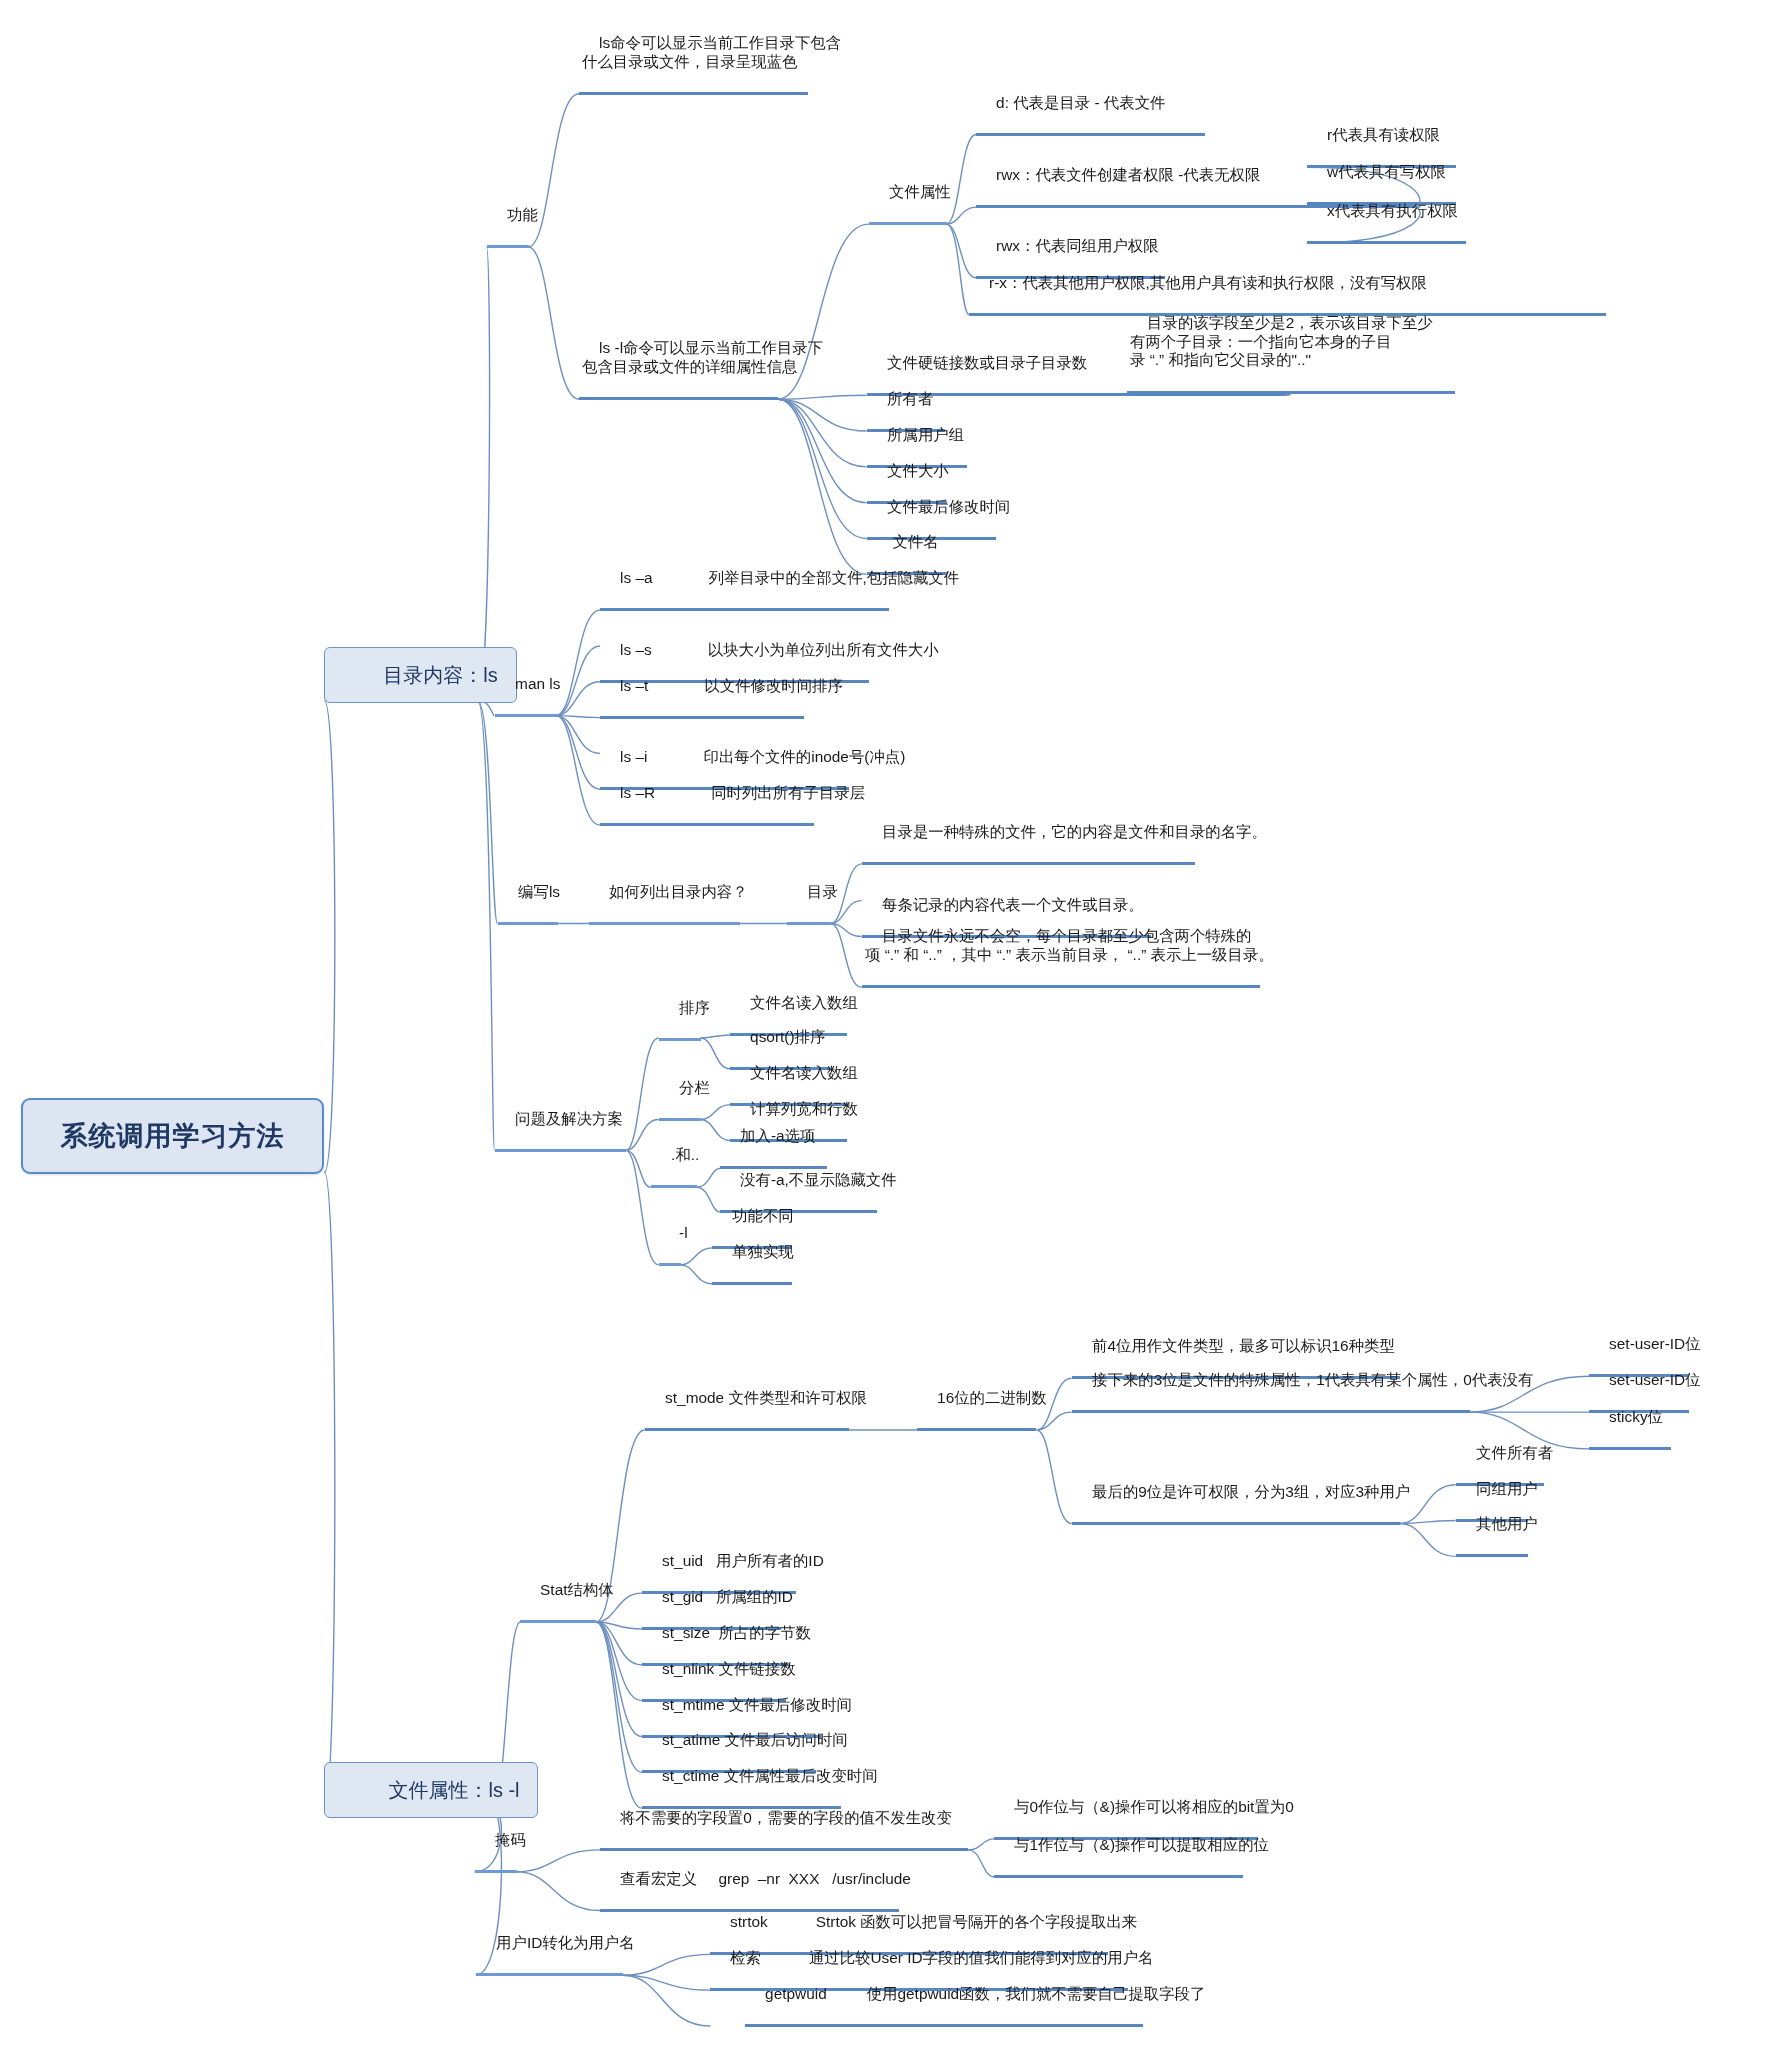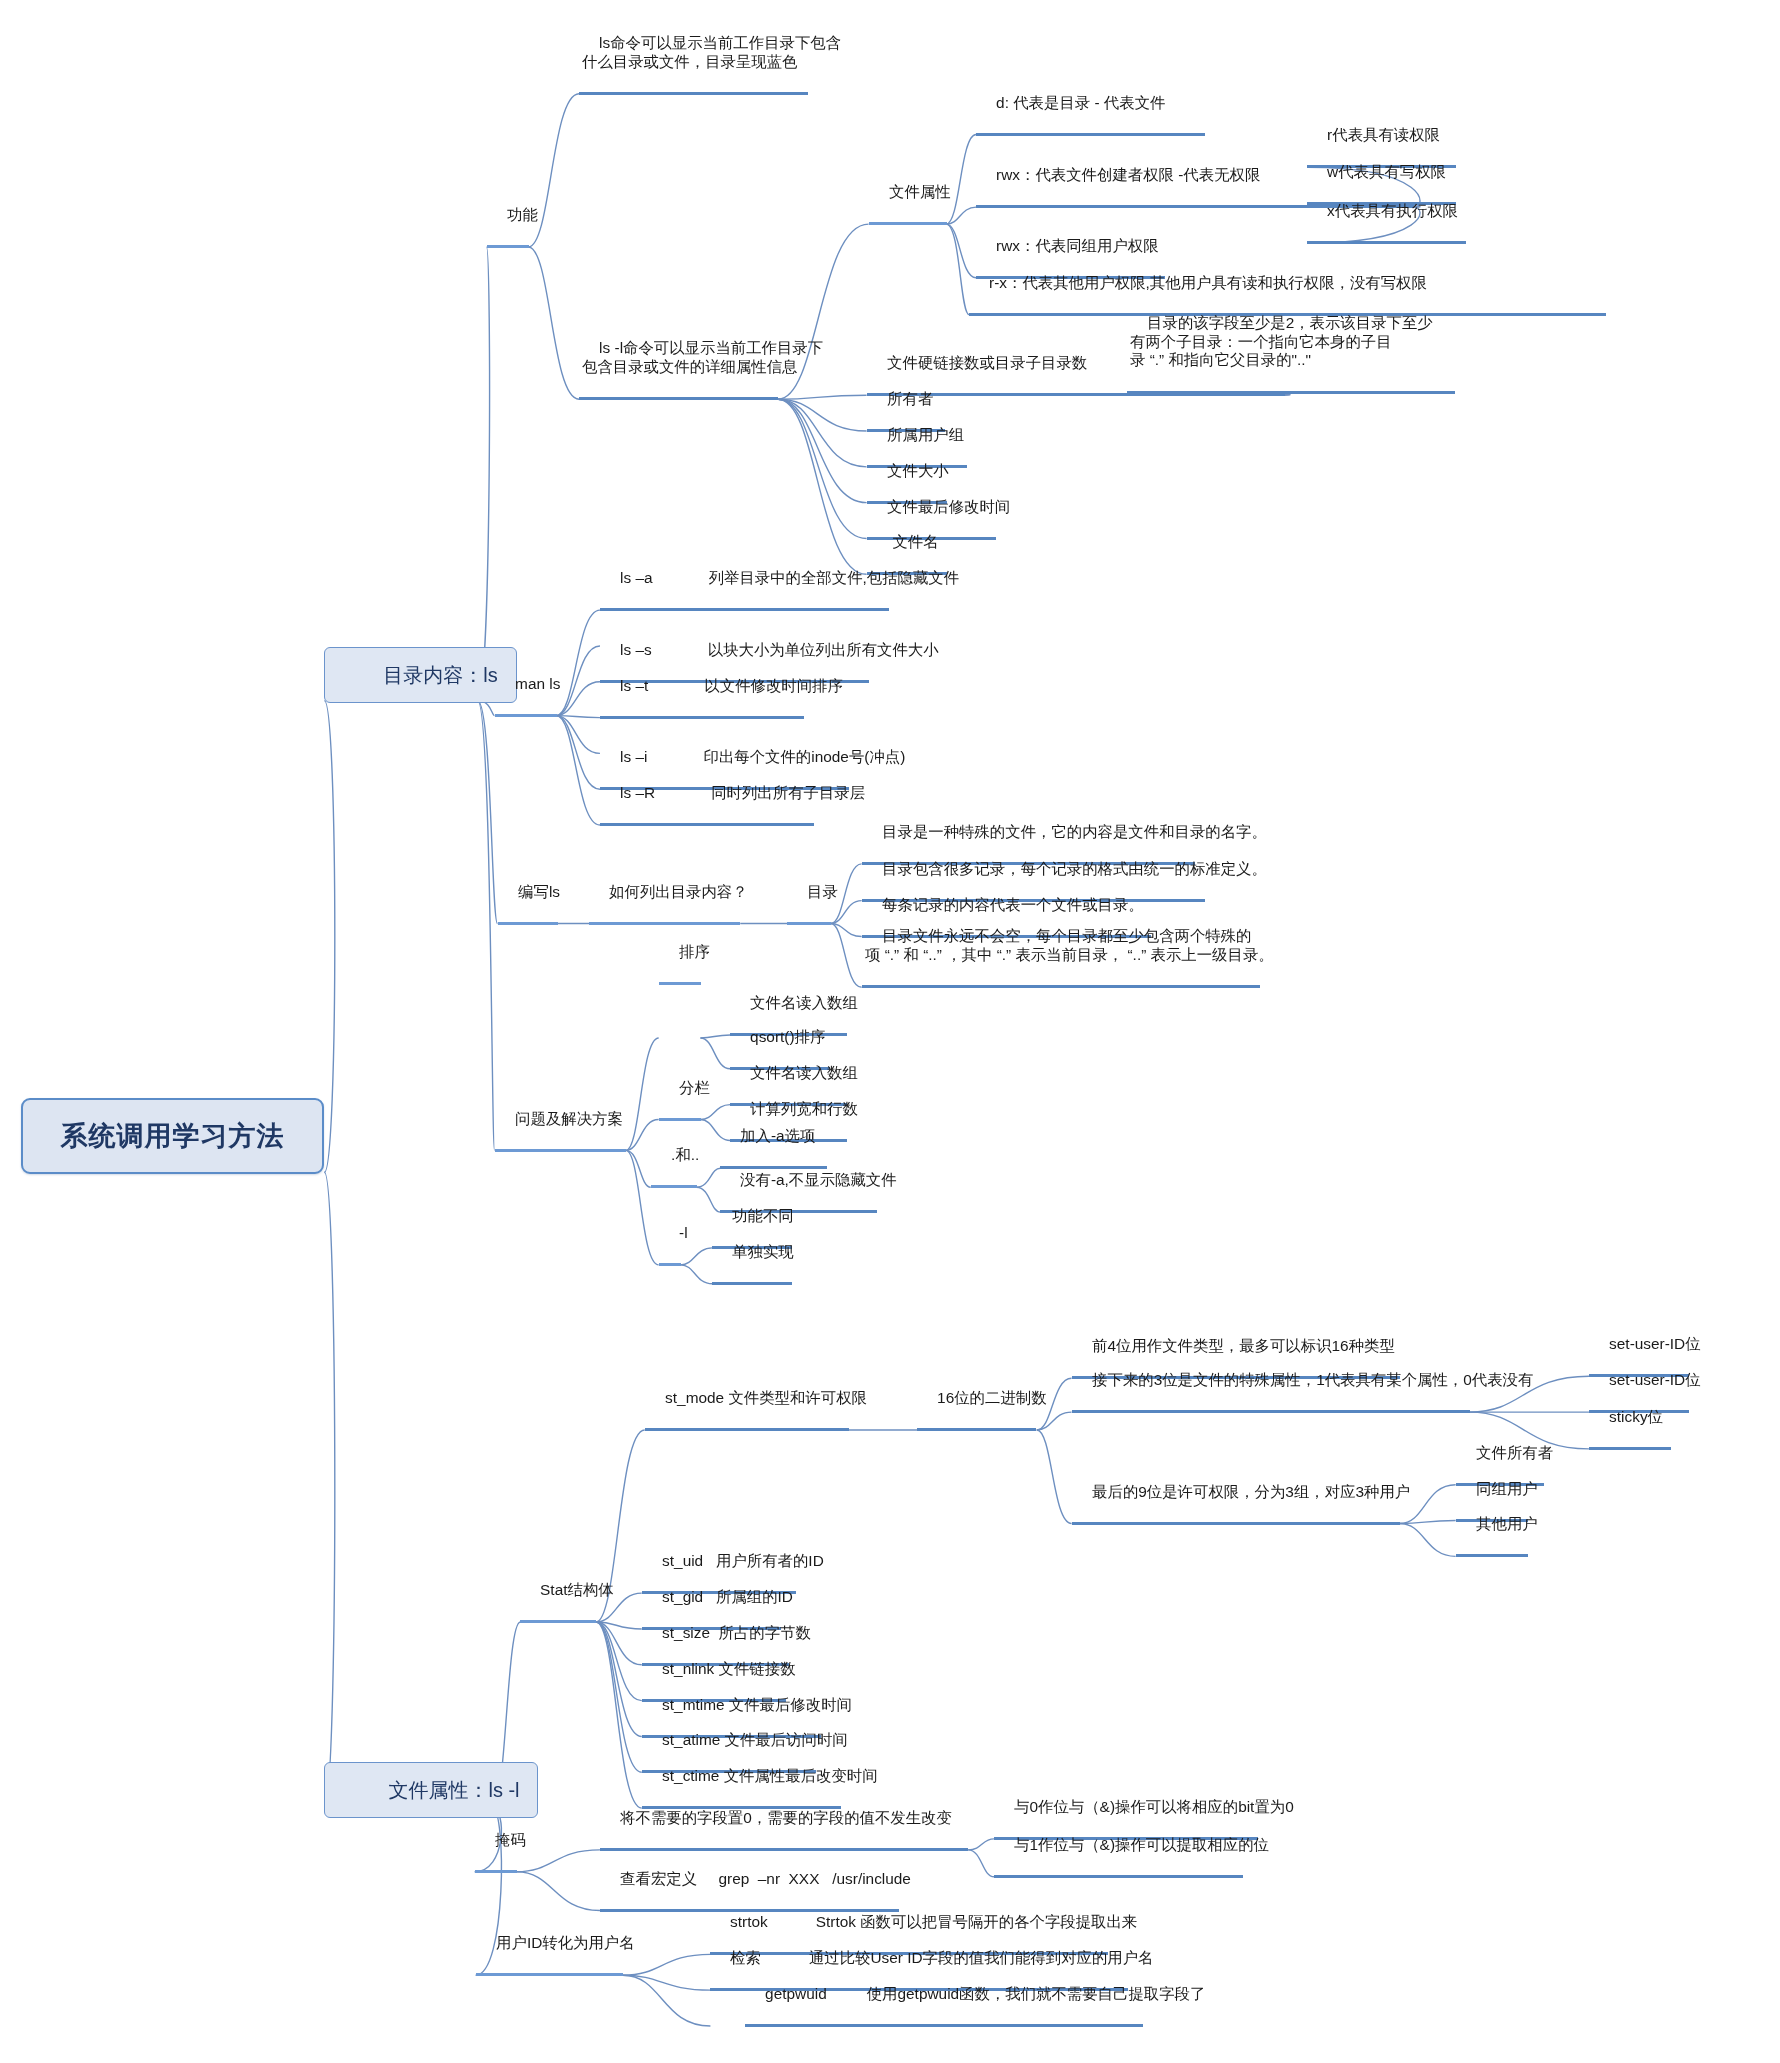--- a/index.html
+++ b/index.html
@@ -256,36 +256,33 @@
   <div class="node nd" style="left: 589px; top: 864px; width: 151px; border-bottom: 3px solid rgb(109, 154, 212);">
     <span>如何列出目录内容？</span>
   </div>
   <div class="node nd" style="left: 787px; top: 864px; width: 44px; border-bottom: 3px solid rgb(109, 154, 212);">
     <span>目录</span>
   </div>
 
   <div class="node nd" style="left: 862px; top: 804px; width: 333px; border-bottom: 3px solid rgb(87, 134, 192);">
     <span>目录是一种特殊的文件，它的内容是文件和目录的名字。</span>
   </div>
-  <div class="node nd" style="left: 862px; top: 841px; width: 343px; border-bottom: 3px solid rgb(87, 134, 192);">
-    <span>目录包含很多记录，每个记录的格式由统一的标准定义。</span>
-  </div>
   <div class="node nd" style="left: 862px; top: 877px; width: 289px; border-bottom: 3px solid rgb(87, 134, 192);">
     <span>每条记录的内容代表一个文件或目录。</span>
   </div>
   <div class="node nd" style="left: 862px; top: 908px; width: 398px; border-bottom: 3px solid rgb(87, 134, 192);">
     <span>目录文件永远不会空，每个目录都至少包含两个特殊的
 项 “.” 和 “..” ，其中 “.” 表示当前目录， “..” 表示上一级目录。</span>
   </div>
 
   <div class="node nd" style="left: 495px; top: 1091px; width: 131px; border-bottom: 3px solid rgb(109, 154, 212);">
     <span>问题及解决方案</span>
   </div>
 
-  <div class="node nd" style="left: 659px; top: 924px; width: 42px; border-bottom: 3px solid rgb(109, 154, 212);">
+  <div class="node nd" style="left: 659px; top: 980px; width: 42px; border-bottom: 3px solid rgb(109, 154, 212);">
     <span>排序</span>
   </div>
   <div class="node nd" style="left: 730px; top: 975px; width: 117px; border-bottom: 3px solid rgb(87, 134, 192);">
     <span>文件名读入数组</span>
   </div>
   <div class="node nd" style="left: 730px; top: 1009px; width: 100px; border-bottom: 3px solid rgb(87, 134, 192);">
     <span>qsort()排序</span>
   </div>
 
   <div class="node nd" style="left: 659px; top: 1060px; width: 42px; border-bottom: 3px solid rgb(109, 154, 212);">

